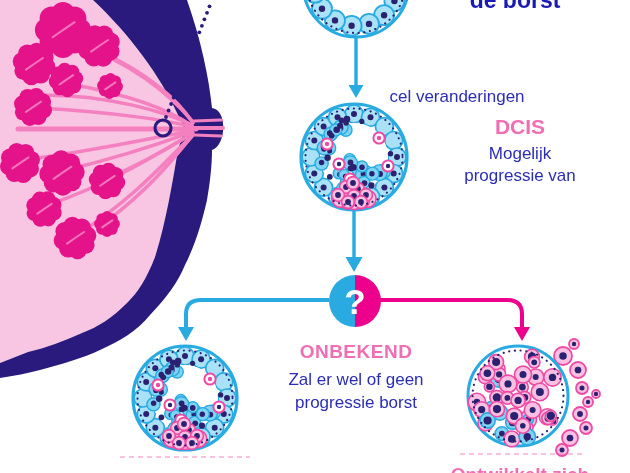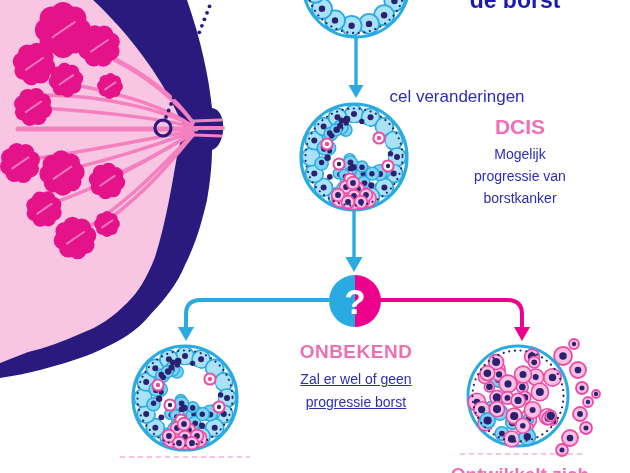--- a/index.html
+++ b/index.html
@@ -6,24 +6,24 @@
   body{
     width:630px;height:473px;overflow:hidden;position:relative;
     background:#ffffff;font-family:"Liberation Sans",sans-serif;
   }
   #scene{position:absolute;left:0;top:0;}
   .txt{position:absolute;text-align:center;line-height:1.25;}
   #lbl-borst{left:440px;top:-14px;width:150px;font-size:23px;font-weight:bold;color:#1B1BB3;}
   #lbl-celver{left:372px;top:51px;width:170px;font-size:17px;color:#2B2EB5;margin-top:35px;}
   #dcis-block{left:430px;top:114px;width:180px;}
   #dcis-block .title{font-size:21px;font-weight:bold;color:#F06EB4;margin-bottom:3px;text-align:center;}
-  .desc-line{font-size:14px;color:#2B2EB5;line-height:22px;}
+  .desc-line{font-size:17px;color:#2B2EB5;line-height:22px;}
   #onbekend-block{left:258px;top:340px;width:196px;}
   #onbekend-block .title{font-size:19px;font-weight:bold;color:#F06EB4;letter-spacing:.5px;margin-bottom:4px;}
-  #onbekend-block .desc-line{line-height:23px;text-decoration:underline;}
+  #onbekend-block .desc-line{line-height:23px;}
   #lbl-invasive{left:430px;top:463px;width:180px;font-size:19px;font-weight:bold;color:#F06EB4;}
 </style>
 </head>
 <body>
 
 <svg id="scene" width="630" height="473" viewBox="0 0 630 473">
 
   <g id="breast">
     <path id="breast-inner" d="M0,0 L93,0 C130,35 160,75 178,115 C182,122 184,126 184,129 C184,133 181,140 178,150 C172,185 166,222 155,257 C146,280 138,292 127,303 C112,318 98,327 82,333 C64,341 46,348 28,352 L0,363 Z" fill="#F8C6E2"></path>
     <path id="breast-band" d="M93,0 C130,35 160,75 178,115 C182,122 184,126 184,129 C184,133 181,140 178,150 C172,185 166,222 155,257 C146,280 138,292 127,303 C112,318 98,327 82,333 C64,341 46,348 28,352 L0,363 L0,378 C14,376 28,373 40,370 C62,364 83,358 100,350 C120,341 137,331 150,315 C166,298 177,284 185,265 C196,243 202,222 207,200 C210,183 212,165 212,150 C226,146 228,110 212,108 C209,78 201,40 187,0 Z" fill="#2B1A7E"></path>
@@ -624,21 +624,20 @@
   </g>
 </svg>
 
 <div class="txt" id="lbl-borst">de borst</div>
 <div class="txt" id="lbl-celver">cel veranderingen</div>
 
 <div class="txt" id="dcis-block">
   <div class="title">DCIS</div>
   <div class="desc-line">Mogelijk</div>
   <div class="desc-line">progressie van</div>
-  <div class="desc-line">borstkanker</div>
 </div>
 
 <div class="txt" id="onbekend-block">
   <div class="title">ONBEKEND</div>
   <div class="desc-line">Zal er wel of geen</div>
   <div class="desc-line">progressie borst</div>
 </div>
 
 <div class="txt" id="lbl-invasive">Ontwikkelt zich</div>
 

